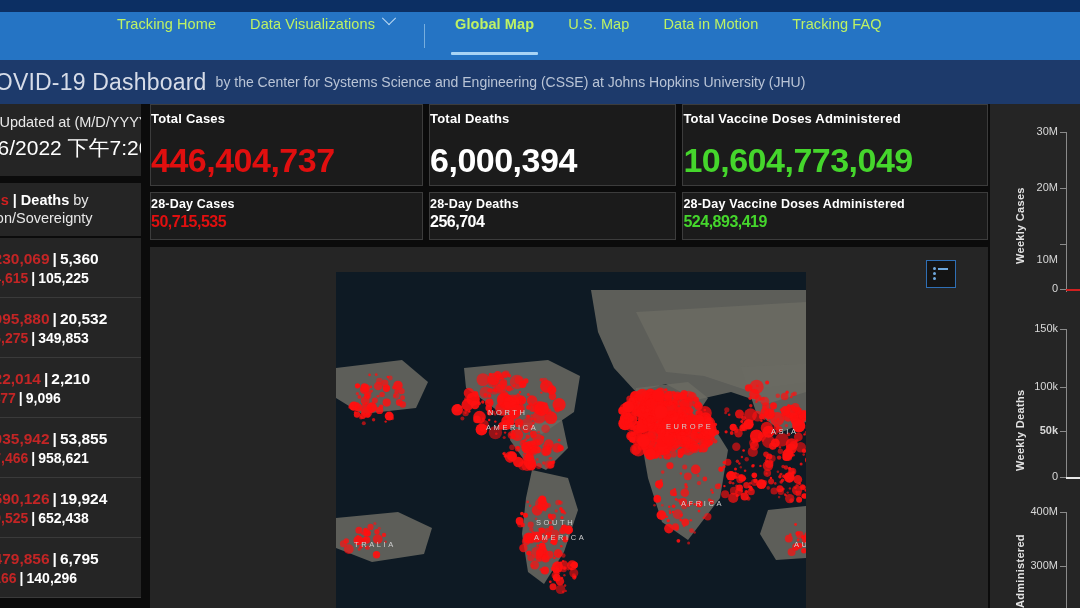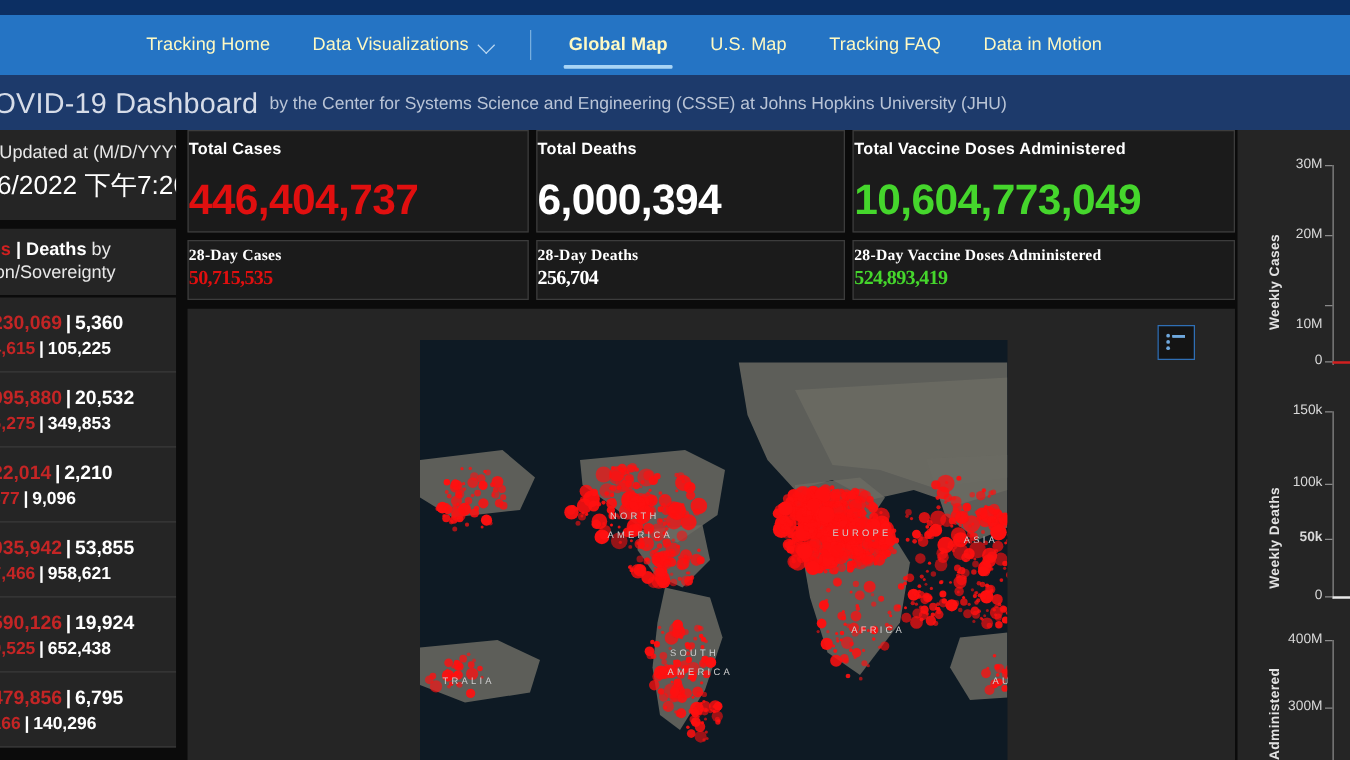--- a/index.html
+++ b/index.html
@@ -19,23 +19,23 @@
 
   
   .navbar {
     position: absolute; top: 12px; left: 0; width: 1080px; height: 48px;
     background: #2574c4;
     display: flex; align-items: center;
   }
   .nav-items { display: flex; align-items: center; height: 48px; margin-left: 100px; }
   .nav-item {
     position: relative; height: 48px;
-    display: flex; align-items: flex-end;
-    color: #fef9c3; font-size: 14.5px; letter-spacing: .1px;
-    padding: 16px 17px; cursor: pointer; white-space: nowrap;
+    display: flex; align-items: flex-start;
+    color: #bef264; font-size: 14.5px; letter-spacing: .1px;
+    padding: 4px 17px; cursor: pointer; white-space: nowrap;
   }
   .nav-item.active { font-weight: bold; }
   .nav-item.active .nav-underline {
     position: absolute; left: 13px; right: 13px; bottom: 5px;
     height: 3px; background: #a8d4f5; border-radius: 1px;
   }
   .nav-caret {
     display: inline-block; margin-left: 9px;
     width: 10px; height: 10px;
     border-right: 1.6px solid #bcd9f2; border-bottom: 1.6px solid #bcd9f2;
@@ -117,21 +117,21 @@
     width: 838px;
   }
   .cards-row { display: flex; gap: 6px; }
   .cards-row.second { margin-top: 6px; }
   .card {
     background: #1b1b1b; border: 1px solid #3c3c3c;
     display: flex; flex-direction: column; align-items: flex-start;
     justify-content: flex-start;
   }
   .card.big { height: 82px; padding-top: 6px; }
-  .card.small { height: 48px; padding-top: 4px; font-family: Liberation Serif, serif; }
+  .card.small { height: 48px; padding-top: 4px; }
   .card-label {
     color: #ffffff; font-size: 13px; font-weight: bold; letter-spacing: .2px;
     white-space: nowrap;
   }
   .card.small .card-label { font-size: 12.5px; }
   .card-value {
     font-size: 34px; font-weight: bold; letter-spacing: -0.5px; line-height: 1.1;
     margin-top: 16px; white-space: nowrap;
   }
   .card.small .card-value { font-size: 16px; margin-top: 2px; }
@@ -230,24 +230,24 @@
         </div>
         <div class="nav-sep"></div>
         <div class="nav-item active">
           <span>Global Map</span>
           <span class="nav-underline"></span>
         </div>
         <div class="nav-item">
           <span>U.S. Map</span>
         </div>
         <div class="nav-item">
-          <span>Tracking FAQ</span>
+          <span>Data in Motion</span>
         </div>
         <div class="nav-item">
-          <span>Data in Motion</span>
+          <span>Tracking FAQ</span>
         </div>
       </div>
   </div>
 
   <div class="titlebar">
     <span class="title-main">COVID-19 Dashboard</span>
     <span class="title-sub">by the Center for Systems Science and Engineering (CSSE) at Johns Hopkins University (JHU)</span>
   </div>
 
   <div class="stage"></div>

